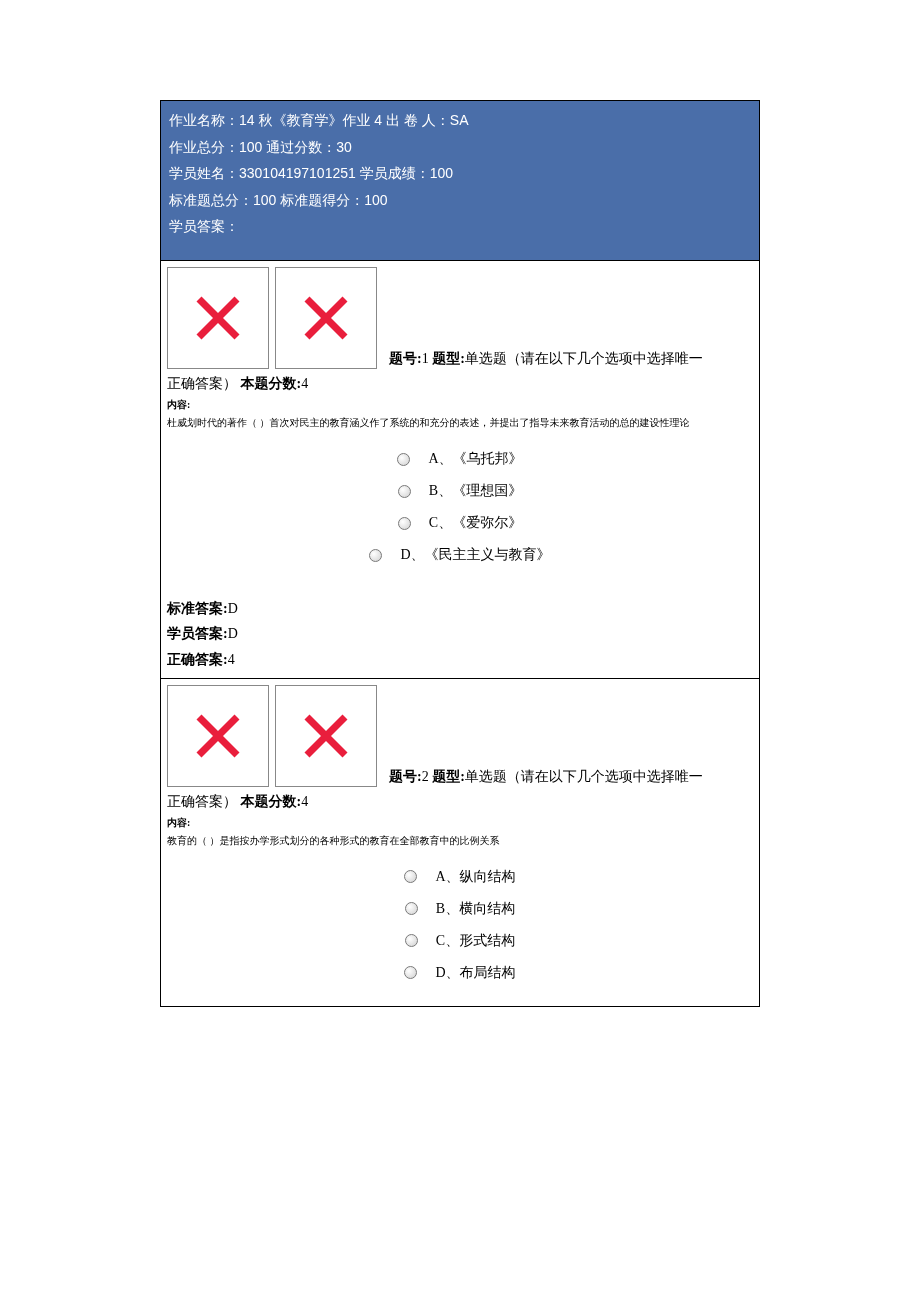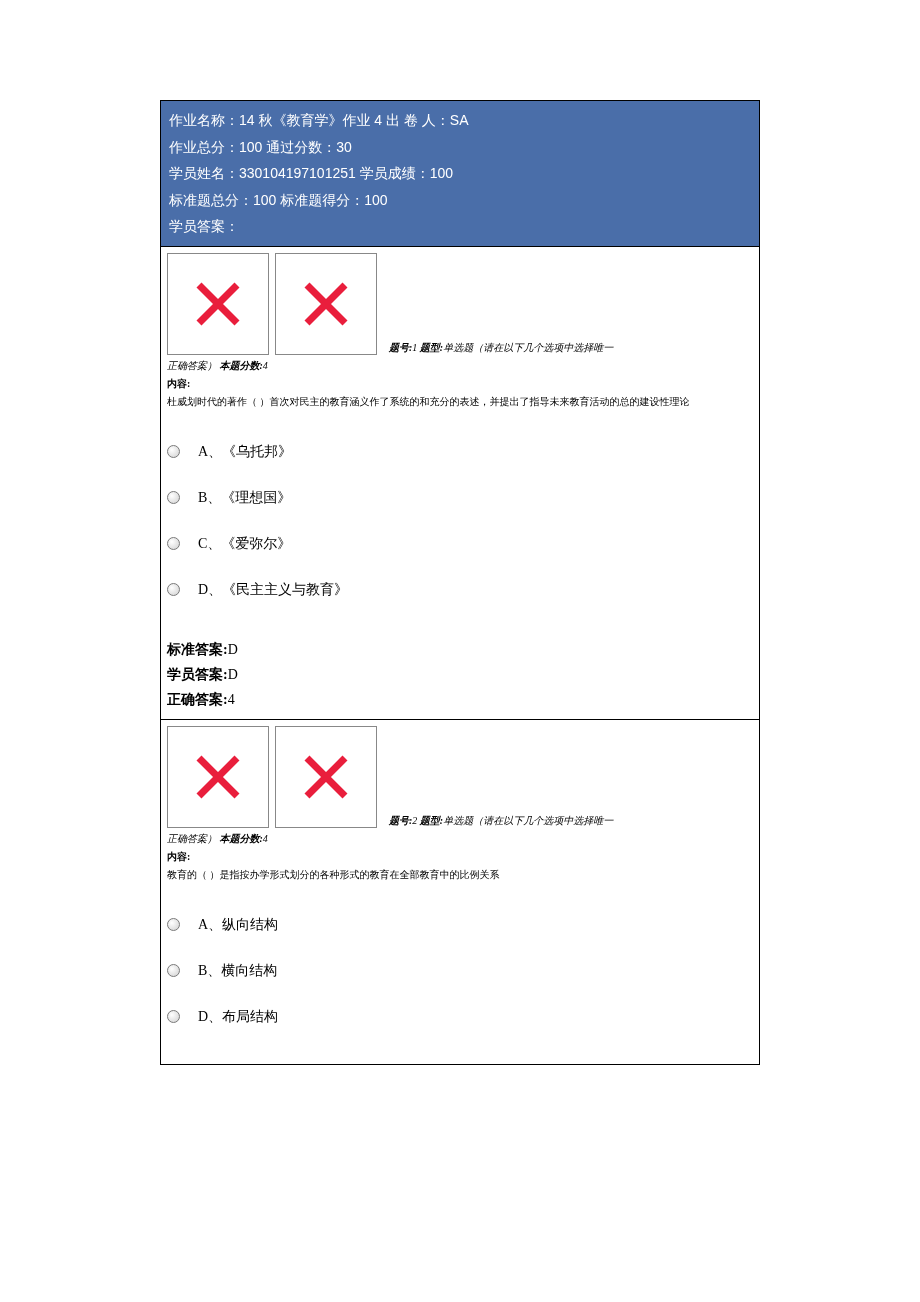--- a/index.html
+++ b/index.html
@@ -11,21 +11,21 @@
   }
   .page {
     padding: 100px 160px 40px 160px;
   }
   .outer {
     border: 1px solid #000;
   }
   .header-bar {
     background: #4a6ea9;
     color: #fff;
-    padding: 6px 8px 6px 8px;
+    padding: 6px 8px 20px 8px;
     font-size: 14px;
     line-height: 1.9;
     font-family: Arial, "SimSun", sans-serif;
   }
   .header-bar .line {
     display: block;
   }
   .arial {
     font-family: Arial, sans-serif;
   }
@@ -48,56 +48,57 @@
     justify-content: center;
     margin-right: 6px;
     margin-bottom: 2px;
     flex: 0 0 auto;
   }
   .img-box svg {
     width: 46px;
     height: 46px;
   }
   .qmeta {
-    font-size: 10px;
+    font-size: 14px;
     line-height: 1.8;
     padding: 0 6px;
-    font-style: italic;
   }
   .qmeta-first {
     padding-bottom: 0;
     align-self: flex-end;
   }
   .content {
     font-size: 10px;
     line-height: 1.8;
     padding: 0 6px;
   }
   .options {
     padding: 4px 6px 10px 6px;
   }
   .opt {
     display: flex;
     align-items: center;
-    margin: 28px 0;
-    font-size: 14px;
+    margin: 14px 0;
+    font-size: 14px;
+    justify-content: center;
   }
   .radio-icon {
     width: 11px;
     height: 11px;
     border: 1px solid #7a7a7a;
     border-radius: 50%;
     background: radial-gradient(circle at 35% 35%, #fff, #d0d0d0);
     margin-right: 18px;
     flex: 0 0 auto;
   }
   .answers {
     font-size: 14px;
     line-height: 1.8;
     padding: 0 6px 6px 6px;
+    margin-top: 8px;
   }
   .bold {
     font-weight: bold;
   }
 </style>
 </head>
 <body>
 
 <div class="page">
   <div class="outer">
@@ -191,19 +192,23 @@
         <div class="opt">
             <span class="radio-icon"></span>
             <span>A、纵向结构</span>
           </div>
         <div class="opt">
             <span class="radio-icon"></span>
             <span>B、横向结构</span>
           </div>
         <div class="opt">
             <span class="radio-icon"></span>
+            <span>C、形式结构</span>
+          </div>
+        <div class="opt">
+            <span class="radio-icon"></span>
             <span>D、布局结构</span>
           </div>
       </div>
     </div>
 
   </div>
 </div>
 
 </body></html>

